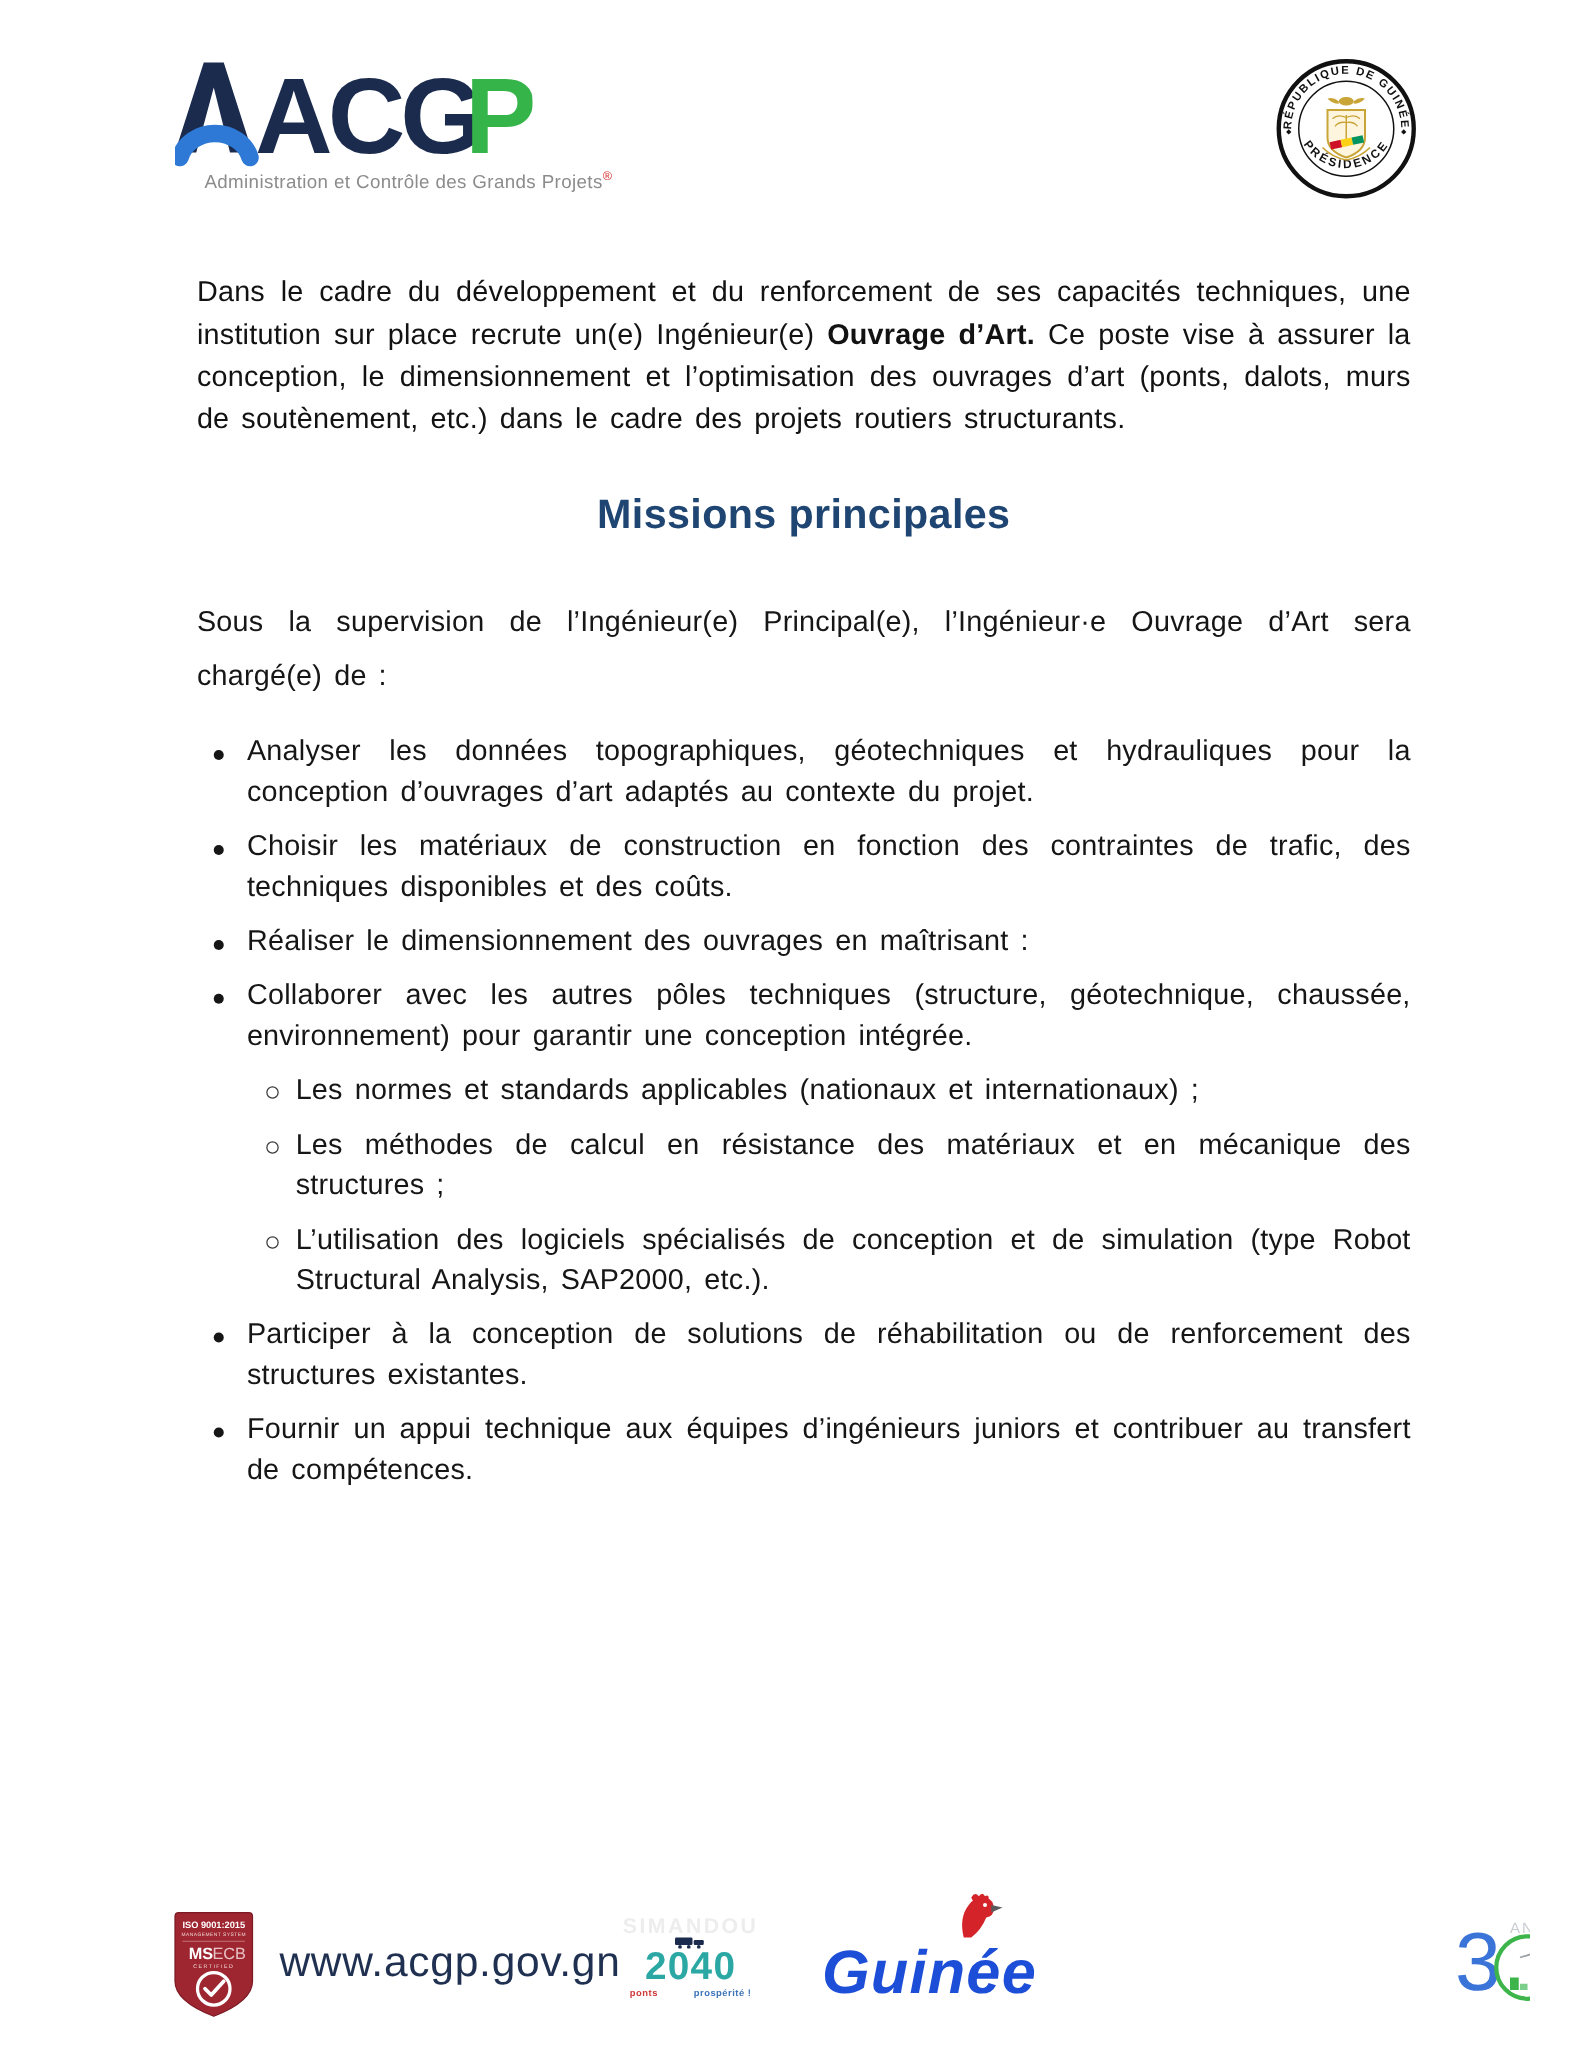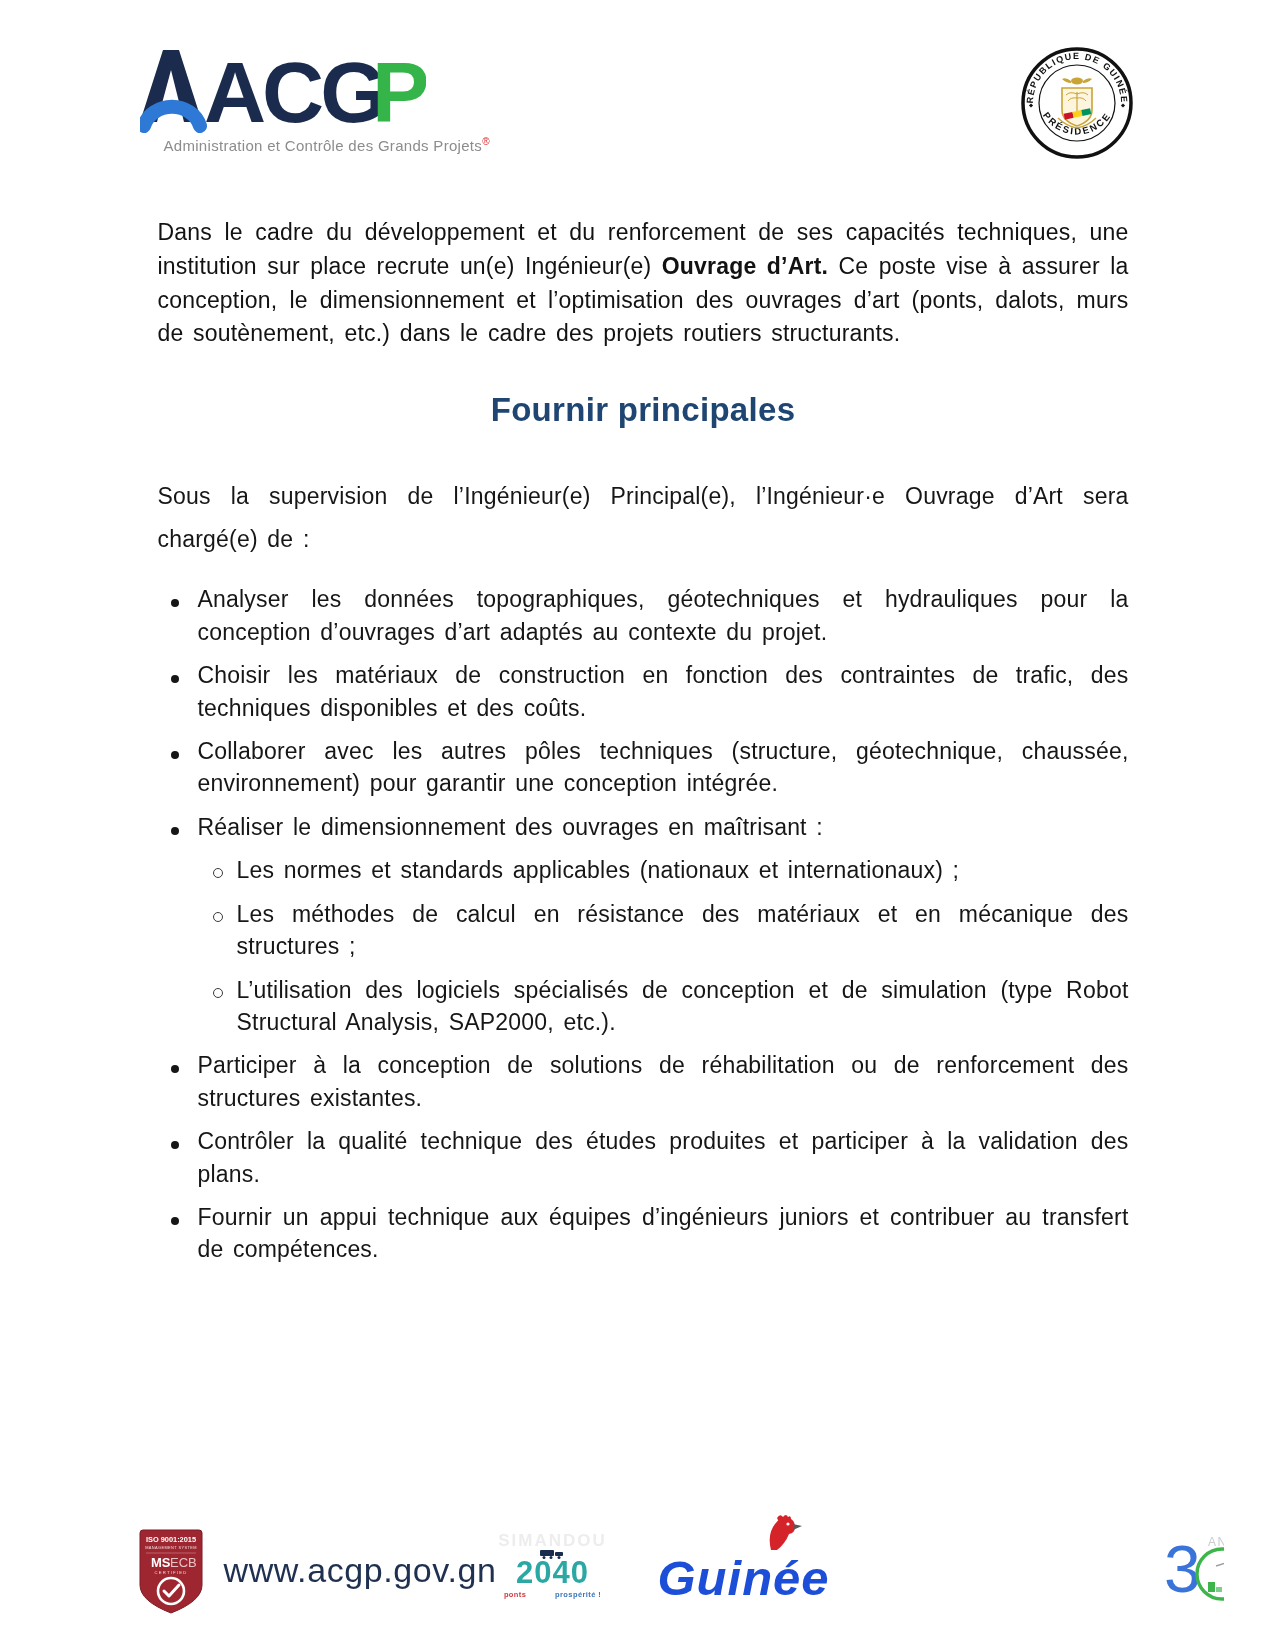--- a/index.html
+++ b/index.html
@@ -101,60 +101,56 @@
         </g>
       </svg>
     </div>
   </div>
 
 
   <div class="content">
 
     <p class="intro"><span>Dans le cadre du développement et du renforcement de ses capacités techniques, une institution sur place recrute un(e) Ingénieur(e) </span><span class="b">Ouvrage d’Art.</span><span> Ce poste vise à assurer la conception, le dimensionnement et l’optimisation des ouvrages d’art (ponts, dalots, murs de soutènement, etc.) dans le cadre des projets routiers structurants.</span></p>
 
-    <div class="section-heading">Fournir principales</div>
+    <div class="section-heading">Missions principales</div>
 
     <p class="lead">Sous la supervision de l’Ingénieur(e) Principal(e), l’Ingénieur·e Ouvrage d’Art sera chargé(e) de :</p>
 
     <div class="missions">
       <div class="mission lvl1">
           <span class="marker-col"><span class="dot"></span></span>
           <span class="text">Analyser les données topographiques, géotechniques et hydrauliques pour la conception d’ouvrages d’art adaptés au contexte du projet.</span>
         </div>
       <div class="mission lvl1">
           <span class="marker-col"><span class="dot"></span></span>
           <span class="text">Choisir les matériaux de construction en fonction des contraintes de trafic, des techniques disponibles et des coûts.</span>
         </div>
       <div class="mission lvl1">
           <span class="marker-col"><span class="dot"></span></span>
+          <span class="text">Réaliser le dimensionnement des ouvrages en maîtrisant :</span>
+        </div>
+      <div class="mission lvl1">
+          <span class="marker-col"><span class="dot"></span></span>
           <span class="text">Collaborer avec les autres pôles techniques (structure, géotechnique, chaussée, environnement) pour garantir une conception intégrée.</span>
-        </div>
-      <div class="mission lvl1">
-          <span class="marker-col"><span class="dot"></span></span>
-          <span class="text">Réaliser le dimensionnement des ouvrages en maîtrisant :</span>
         </div>
       <div class="mission lvl2">
           <span class="marker-col"><span class="ring"></span></span>
           <span class="text">Les normes et standards applicables (nationaux et internationaux) ;</span>
         </div>
       <div class="mission lvl2">
           <span class="marker-col"><span class="ring"></span></span>
           <span class="text">Les méthodes de calcul en résistance des matériaux et en mécanique des structures ;</span>
         </div>
       <div class="mission lvl2">
           <span class="marker-col"><span class="ring"></span></span>
           <span class="text">L’utilisation des logiciels spécialisés de conception et de simulation (type Robot Structural Analysis, SAP2000, etc.).</span>
         </div>
       <div class="mission lvl1">
           <span class="marker-col"><span class="dot"></span></span>
           <span class="text">Participer à la conception de solutions de réhabilitation ou de renforcement des structures existantes.</span>
-        </div>
-      <div class="mission lvl1">
-          <span class="marker-col"><span class="dot"></span></span>
-          <span class="text">Contrôler la qualité technique des études produites et participer à la validation des plans.</span>
         </div>
       <div class="mission lvl1">
           <span class="marker-col"><span class="dot"></span></span>
           <span class="text">Fournir un appui technique aux équipes d’ingénieurs juniors et contribuer au transfert de compétences.</span>
         </div>
     </div>
   </div>
 
   <div class="footer-item" id="iso-badge">
     <svg width="66" height="86" viewBox="0 0 66 86">

